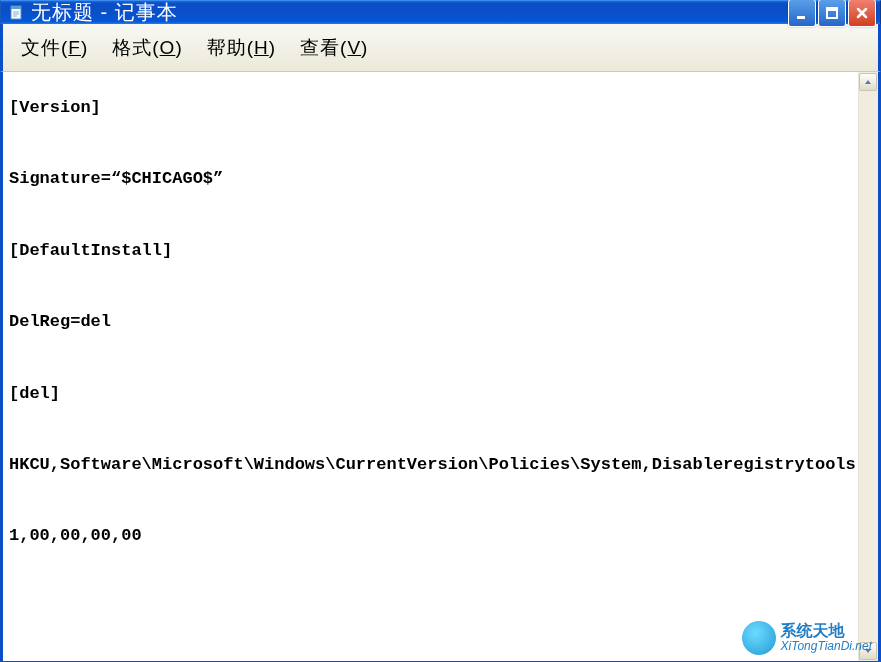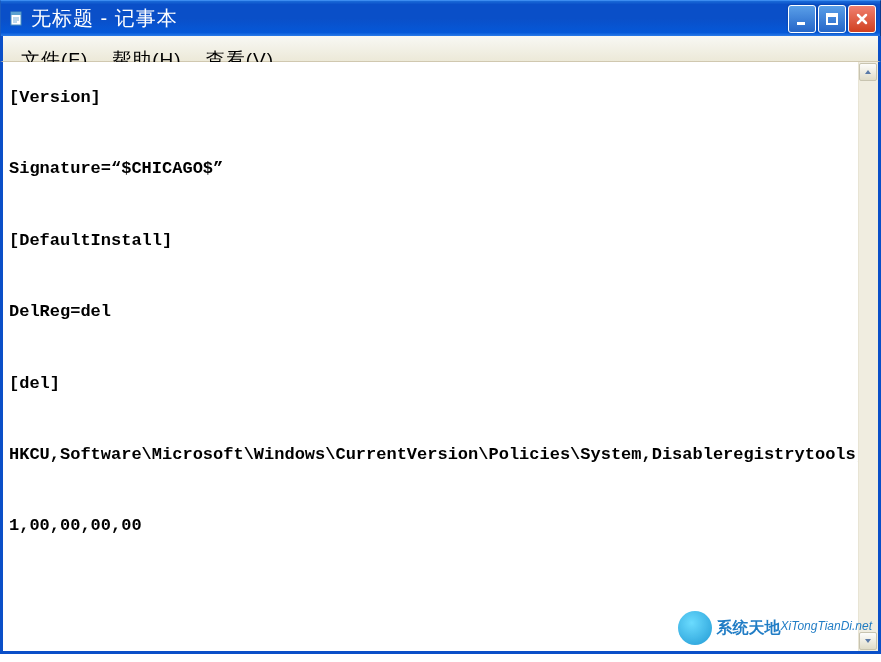--- a/index.html
+++ b/index.html
@@ -1,19 +1,19 @@
 <!DOCTYPE html>
 <html><head>
   <meta charset="utf-8">
   <style>
     * { margin: 0; padding: 0; box-sizing: border-box; }
     body { width: 881px; height: 662px; font-family: "Microsoft Sans Serif", Tahoma, sans-serif; background: #fff; overflow: hidden; position: relative; }
     
     .titlebar {
-      height: 36px;
+      height: 24px;
       background: linear-gradient(to bottom, #1a6bd8 0%, #0a4fc8 10%, #0a4fc8 50%, #0558d8 90%, #2a7be8 100%);
       display: flex;
       align-items: center;
       padding: 0 4px 0 8px;
       border-top: 1px solid #3c8cf0;
       border-left: 1px solid #1a5bc0;
       border-right: 1px solid #0a3b90;
     }
     .titlebar-icon {
       width: 16px; height: 16px; margin-right: 6px;
@@ -27,27 +27,27 @@
       cursor: pointer;
       border: 1px solid #fff;
       box-shadow: 0 0 2px rgba(0,0,0,0.3);
     }
     .wc-min { background: linear-gradient(to bottom, #5a9fe8, #2566c8); }
     .wc-max { background: linear-gradient(to bottom, #5a9fe8, #2566c8); }
     .wc-close { background: linear-gradient(to bottom, #f08070, #d04020); }
     .wc-btn svg { display:block; }
     
     .menubar {
-      height: 26px;
+      height: 48px;
       background: linear-gradient(to bottom, #f8f8f4, #ece9d8);
       border-left: 3px solid #0a4fc8;
       border-right: 3px solid #0a4fc8;
       border-bottom: 1px solid #d0c8b0;
       display: flex;
-      align-items: flex-start;
+      align-items: center;
       padding: 8px 6px;
       gap: 0;
     }
     .menu-item {
       font-size: 19px;
       padding: 3px 12px;
       cursor: pointer;
       color: #000;
       letter-spacing: 1px;
     }
@@ -100,21 +100,21 @@
       display: flex; align-items: center;
       opacity: 0.9;
       font-size: 14px;
     }
     .wm-logo {
       width: 34px; height: 34px; border-radius: 50%;
       background: radial-gradient(circle at 40% 35%, #5bd8ff, #0a8fd0);
       margin-right: 4px;
       position: relative;
     }
-    .wm-text { display:flex; flex-direction:row; line-height:1.05; }
+    .wm-text { display:flex; flex-direction:column; line-height:1.05; }
     .wm-text .cn { color:#0a6fbf; font-weight:bold; font-size:16px; }
     .wm-text .en { color:#0a6fbf; font-size:12px;font-style:italic; }
   </style>
 </head>
 <body>
 
 <div class="titlebar">
   <span class="titlebar-icon">
     <svg width="16" height="16" viewBox="0 0 16 16">
       <rect x="2" y="1" width="10" height="13" fill="#fff" stroke="#4a90c0" stroke-width="1"></rect>
@@ -140,20 +140,21 @@
     <div class="wc-btn wc-close">
       <svg width="14" height="14" viewBox="0 0 14 14">
           <path d="M3 3 L11 11 M11 3 L3 11" stroke="#fff" stroke-width="2.5" stroke-linecap="round"></path>
         </svg>
     </div>
   </div>
 </div>
 
 <div class="menubar">
   <div class="menu-item"><span>文件</span>(<span class="menu-ul">F</span>)</div>
+  <div class="menu-item"><span>格式</span>(<span class="menu-ul">O</span>)</div>
   <div class="menu-item"><span>帮助</span>(<span class="menu-ul">H</span>)</div>
   <div class="menu-item"><span>查看</span>(<span class="menu-ul">V</span>)</div>
 </div>
 
 <div class="client">
   <div class="textarea-wrap">
     <textarea class="editor" spellcheck="false" style="">[Version]
 
 Signature=“$CHICAGO$”
 

